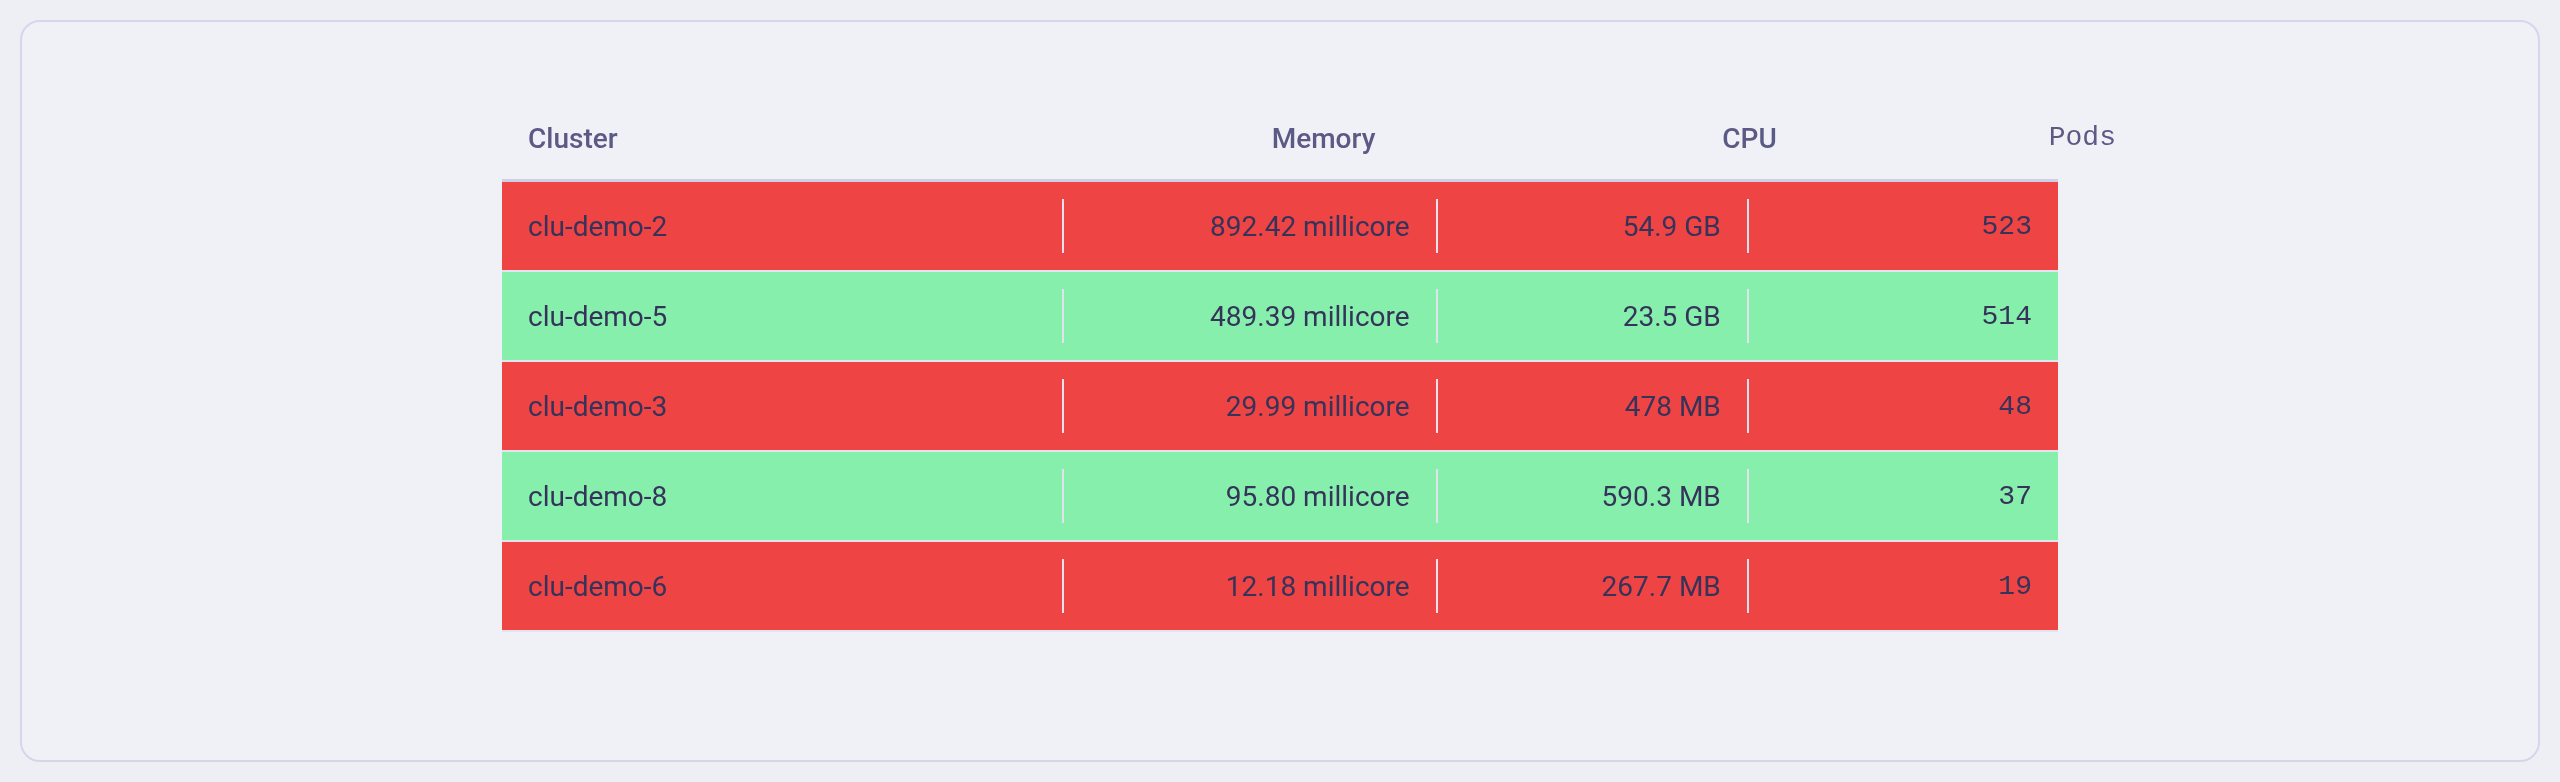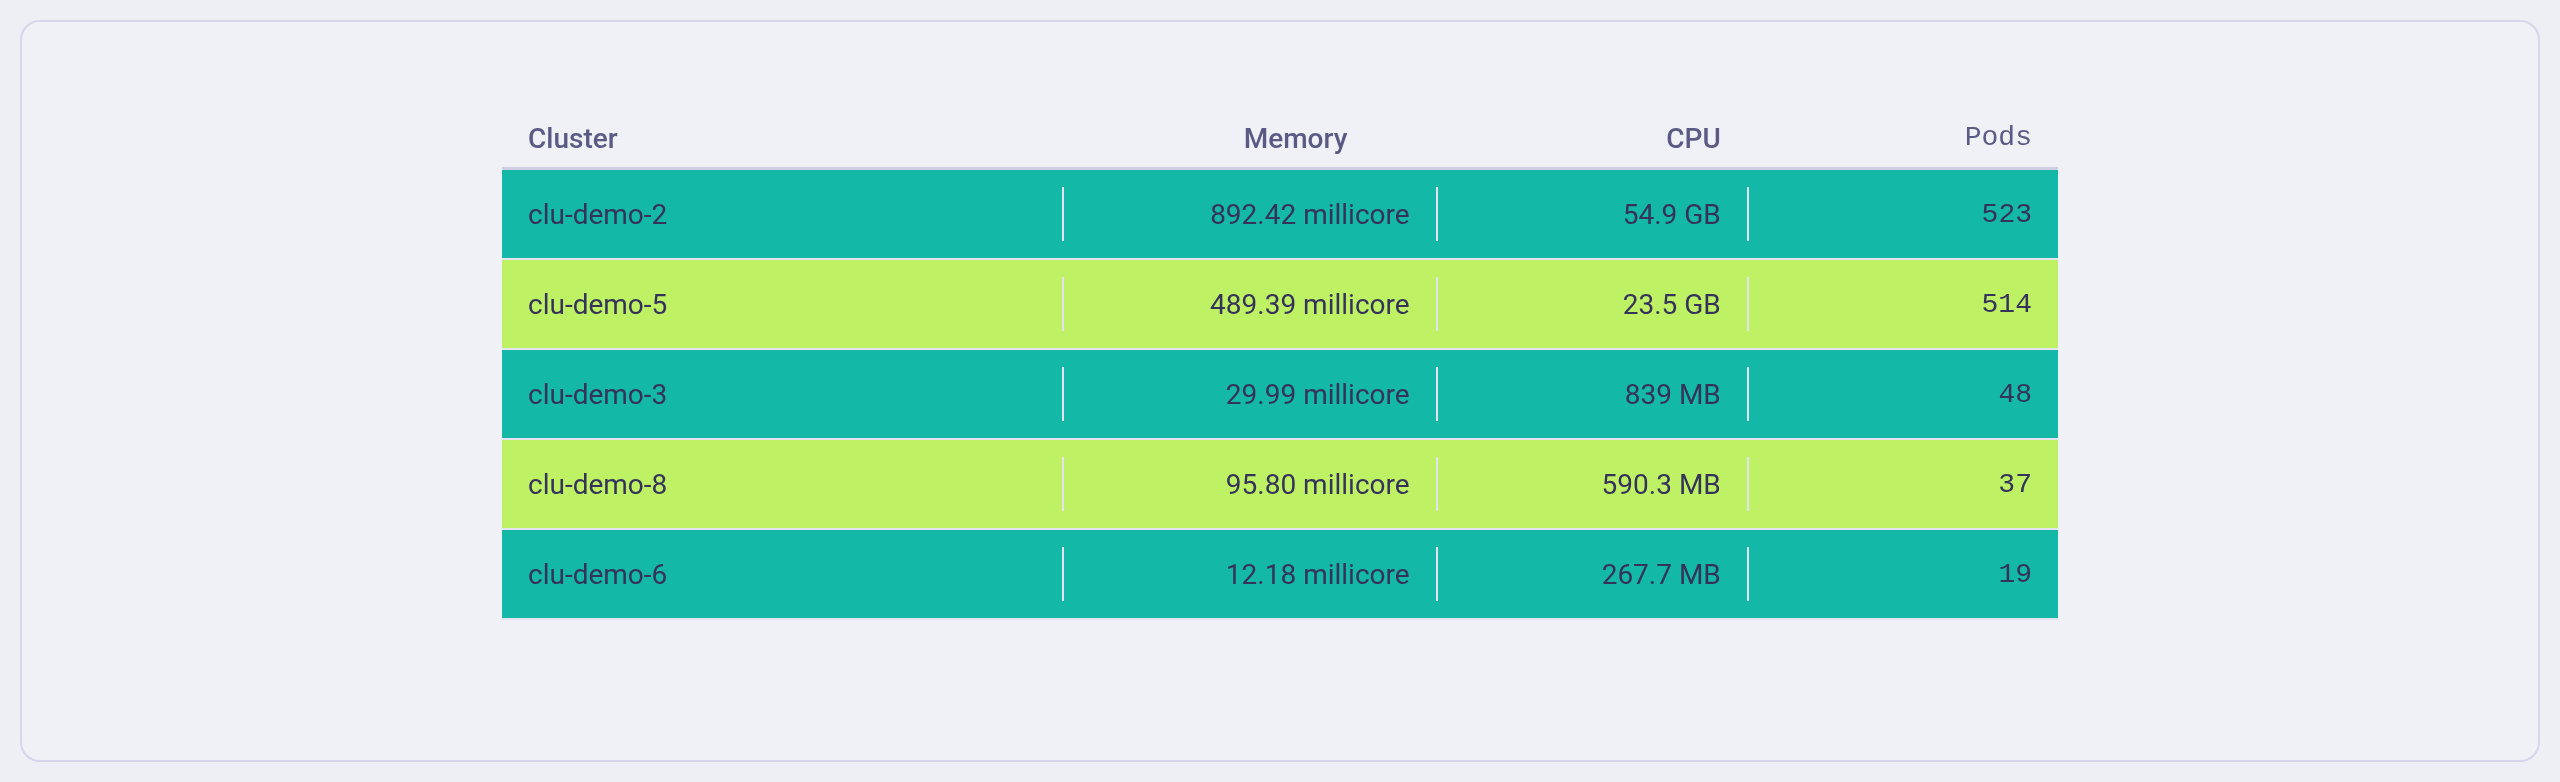--- a/index.html
+++ b/index.html
@@ -20,40 +20,41 @@
     border-radius: 20px;
     padding: 100px 480px;
     display: flex;
     flex-direction: column;
   }
   .tbl {
     width: 100%;
   }
   .thead {
     display: flex;
-    padding: 0 0 12px 0;
+    padding: 0 0 24px 0;
     border-bottom: 3px solid #cfcee5;
+    gap: 28px;
   }
   .th {
     color: #5a5a85;
     font-size: 28px;
     font-weight: 500;
   }
   .col-cluster { flex: 0 0 36%; text-align: left; padding-left: 26px; }
   .col-cpu     { flex: 0 0 24%; text-align: right; padding-right: 26px; }
   .col-memory  { flex: 0 0 20%; text-align: right; padding-right: 26px; }
   .col-pods    { flex: 0 0 20%; text-align: right; padding-right: 26px; font-family: Liberation Mono, monospace; }
   .tbody .tr {
     display: flex;
     align-items: center;
     height: 90px;
     border-bottom: 2px solid #e4e3ef;
   }
-  .tbody .tr.odd  { background: #14b8a6; justify-content: flex-end; }
-  .tbody .tr.even { background: #bef264; }
+  .tbody .tr.odd  { background: #ef4444; }
+  .tbody .tr.even { background: #86efac; }
   .td {
     color: #35335a;
     font-size: 28px;
     font-weight: 400;
     position: relative;
   }
   .td.col-cpu::before,
   .td.col-memory::before,
   .td.col-pods::before {
     content: "";
@@ -86,21 +87,21 @@
       </div>
       <div class="tr even">
         <div class="td col-cluster">clu-demo-5</div>
         <div class="td col-cpu">489.39 millicore</div>
         <div class="td col-memory">23.5 GB</div>
         <div class="td col-pods">514</div>
       </div>
       <div class="tr odd">
         <div class="td col-cluster">clu-demo-3</div>
         <div class="td col-cpu">29.99 millicore</div>
-        <div class="td col-memory">839 MB</div>
+        <div class="td col-memory">478 MB</div>
         <div class="td col-pods">48</div>
       </div>
       <div class="tr even">
         <div class="td col-cluster">clu-demo-8</div>
         <div class="td col-cpu">95.80 millicore</div>
         <div class="td col-memory">590.3 MB</div>
         <div class="td col-pods">37</div>
       </div>
       <div class="tr odd">
         <div class="td col-cluster">clu-demo-6</div>

